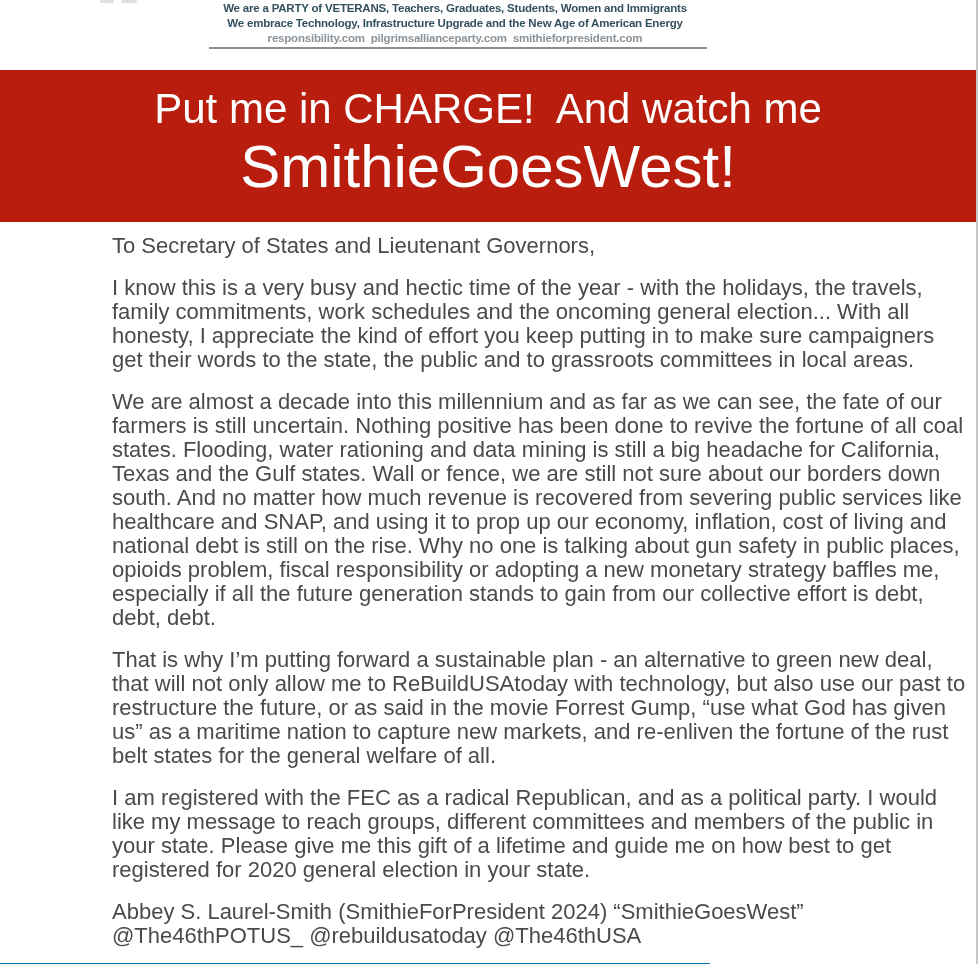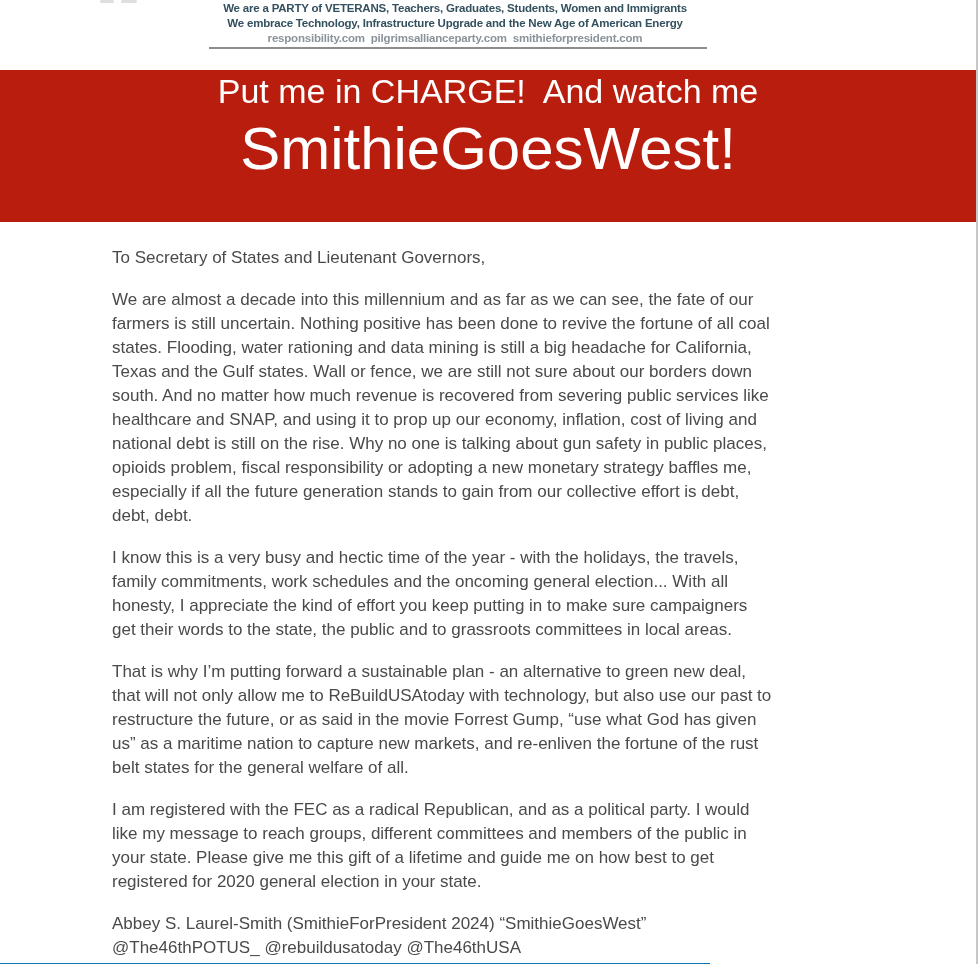--- a/index.html
+++ b/index.html
@@ -50,39 +50,40 @@
   
   .banner {
     position: absolute;
     top: 70px; left: 0;
     width: 976px; height: 152px;
     background: #b81d0e;
     color: #ffffff;
     text-align: center;
   }
   .banner-line1 {
-    font-size: 34px;
+    padding-top: 18px;
+    font-size: 42px;
     line-height: 42px;
     white-space: pre-wrap;
   }
   .banner-line2 {
     margin-top: 2px;
     font-size: 60px;
     line-height: 70px;
     white-space: pre-wrap;
   }
 
   
   .letter {
     position: absolute;
     top: 222px; left: 112px;
     width: 856px;
-    padding-top: 24px;
+    padding-top: 12px;
     color: #4a4a4a;
-    font-size: 17px;
+    font-size: 22px;
     line-height: 24px;
   }
   .para {
     margin: 0 0 18px 0;
     white-space: pre-wrap;
   }
   .para:last-child { margin-bottom: 0; }
 
   
   .footer-bar {
@@ -107,34 +108,34 @@
   </div>
   <div class="lh-divider"></div>
 
   <div class="banner" style="background: rgb(184, 29, 14); color: rgb(255, 255, 255);">
     <div class="banner-line1">Put me in CHARGE!  And watch me</div>
     <div class="banner-line2">SmithieGoesWest!</div>
   </div>
 
   <div class="letter">
     <div class="para">To Secretary of States and Lieutenant Governors,</div>
+    <div class="para">I know this is a very busy and hectic time of the year - with the holidays, the travels,
+family commitments, work schedules and the oncoming general election... With all
+honesty, I appreciate the kind of effort you keep putting in to make sure campaigners
+get their words to the state, the public and to grassroots committees in local areas.</div>
     <div class="para">We are almost a decade into this millennium and as far as we can see, the fate of our
 farmers is still uncertain. Nothing positive has been done to revive the fortune of all coal
 states. Flooding, water rationing and data mining is still a big headache for California,
 Texas and the Gulf states. Wall or fence, we are still not sure about our borders down
 south. And no matter how much revenue is recovered from severing public services like
 healthcare and SNAP, and using it to prop up our economy, inflation, cost of living and
 national debt is still on the rise. Why no one is talking about gun safety in public places,
 opioids problem, fiscal responsibility or adopting a new monetary strategy baffles me,
 especially if all the future generation stands to gain from our collective effort is debt,
 debt, debt.</div>
-    <div class="para">I know this is a very busy and hectic time of the year - with the holidays, the travels,
-family commitments, work schedules and the oncoming general election... With all
-honesty, I appreciate the kind of effort you keep putting in to make sure campaigners
-get their words to the state, the public and to grassroots committees in local areas.</div>
     <div class="para">That is why I’m putting forward a sustainable plan - an alternative to green new deal,
 that will not only allow me to ReBuildUSAtoday with technology, but also use our past to
 restructure the future, or as said in the movie Forrest Gump, “use what God has given
 us” as a maritime nation to capture new markets, and re-enliven the fortune of the rust
 belt states for the general welfare of all.</div>
     <div class="para">I am registered with the FEC as a radical Republican, and as a political party. I would
 like my message to reach groups, different committees and members of the public in
 your state. Please give me this gift of a lifetime and guide me on how best to get
 registered for 2020 general election in your state.</div>
     <div class="para">Abbey S. Laurel-Smith (SmithieForPresident 2024) “SmithieGoesWest”

